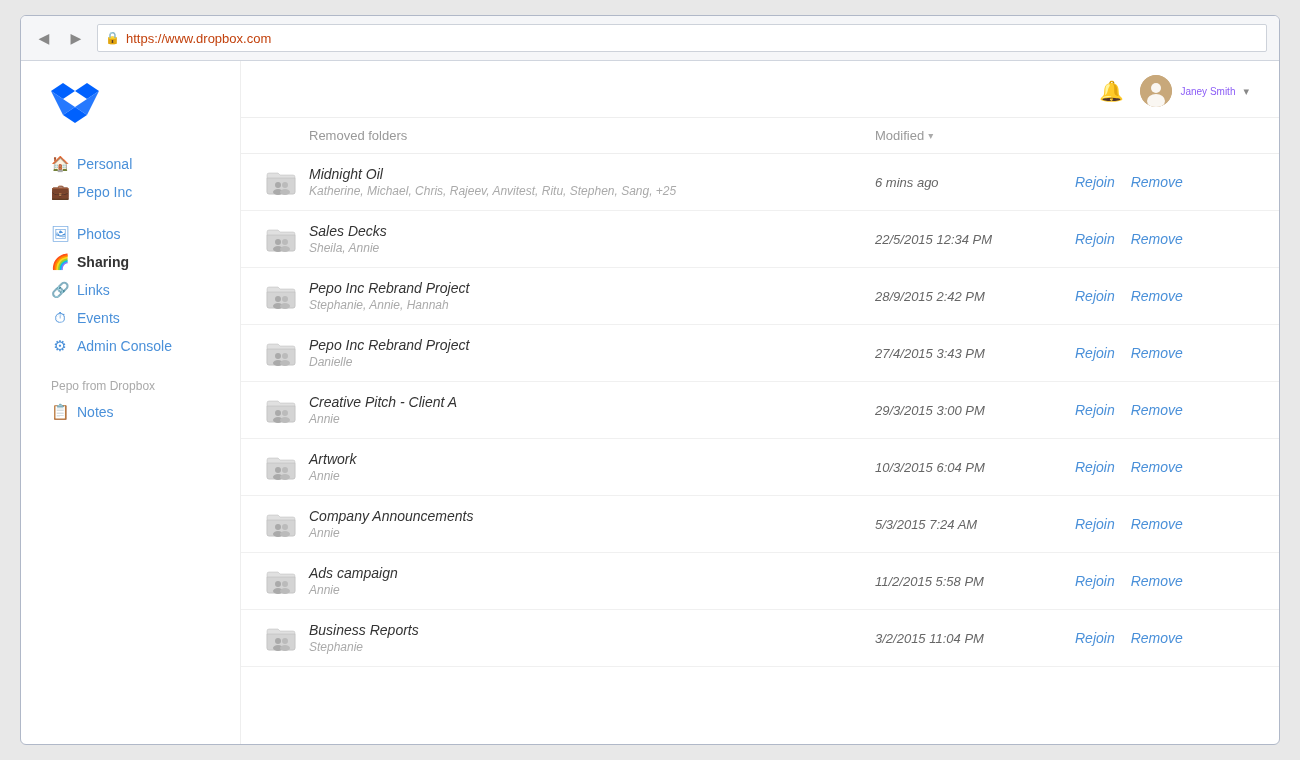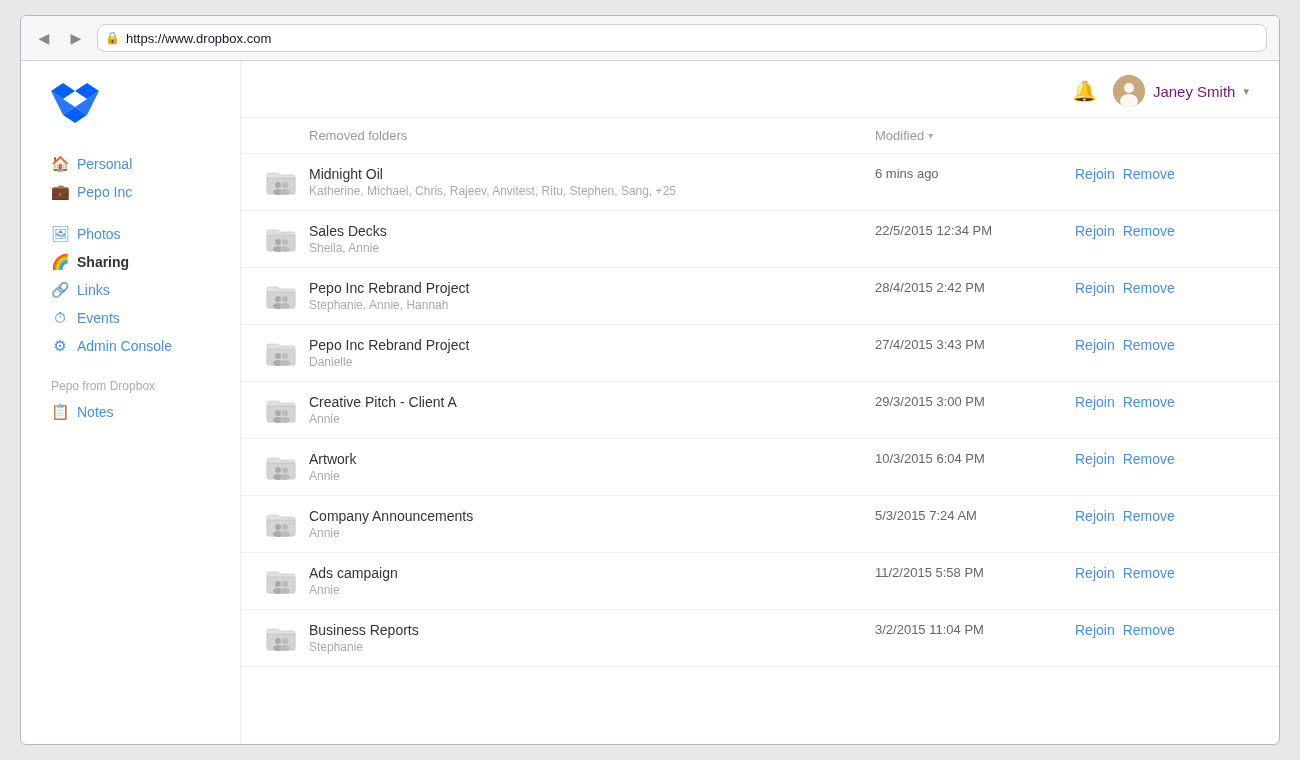--- a/index.html
+++ b/index.html
@@ -38,24 +38,24 @@
       color: #888;
       font-size: 14px;
       display: flex;
       align-items: center;
       justify-content: center;
     }
     .browser-address-bar {
       flex: 1;
       height: 28px;
       border: 1px solid #cdd2da;
-      border-radius: 8px;
+      border-radius: 2px;
       padding: 0 10px 0 28px;
       font-size: 13px;
-      color: #0f172a;
+      color: #c2410c;
       background: #fff;
       position: relative;
     }
     .address-bar-wrap {
       flex: 1;
       position: relative;
       display: flex;
       align-items: center;
     }
     .lock-icon {
@@ -99,22 +99,22 @@
       background: #c8a87a;
       display: flex;
       align-items: center;
       justify-content: center;
       font-size: 13px;
       color: #fff;
       overflow: hidden;
     }
     .user-avatar svg { width: 32px; height: 32px; }
     .user-name {
-      font-size: 15px;
-      color: #701a75;
+      font-size: 10px;
+      color: #8b5cf6;
     }
     .chevron-down {
       font-size: 11px;
       color: #888;
     }
     
     .sidebar {
       width: 220px;
       min-width: 220px;
       padding: 20px 0 20px 30px;
@@ -171,23 +171,25 @@
       border-bottom: 1px solid #eee;
       color: #999;
       font-size: 13px;
     }
     .col-folder { flex: 1; }
     .col-modified { width: 200px; display: flex; align-items: center; gap: 4px; text-align: center; }
     .col-actions { width: 180px; }
     .sort-arrow { font-size: 10px; color: #aaa; }
     .folder-row {
       display: flex;
+      align-items: center;
       padding: 12px 24px;
       border-bottom: 1px solid #f0f0f0;
       font-size: 14px;
+      font-style: italic;
     }
     .folder-icon-col {
       width: 44px;
       min-width: 44px;
       display: flex;
       align-items: center;
     }
     .folder-info { flex: 1; }
     .folder-name {
       font-size: 14px;
@@ -200,21 +202,21 @@
       color: #aaa;
     }
     .col-modified-val {
       width: 200px;
       font-size: 13px;
       color: #666;
     }
     .col-actions-val {
       width: 180px;
       display: flex;
-      gap: 8px;
+      gap: 16px;
     }
     .action-link {
       color: #4a90d9;
       font-size: 14px;
       cursor: pointer;
       text-decoration: none;
     }
     
     .shared-folder-icon {
       width: 32px;
@@ -381,21 +383,21 @@
           <circle cx="13" cy="17" r="3" fill="#aaa"></circle>
           <ellipse cx="13" cy="24" rx="5" ry="3" fill="#aaa"></ellipse>
           <circle cx="20" cy="17" r="3" fill="#bbb"></circle>
           <ellipse cx="20" cy="24" rx="5" ry="3" fill="#bbb"></ellipse>
         </svg>
       </div>
       <div class="folder-info">
         <div class="folder-name">Pepo Inc Rebrand Project</div>
         <div class="folder-members">Stephanie, Annie, Hannah</div>
       </div>
-      <div class="col-modified-val">28/4/2015 2:42 PM</div>
+      <div class="col-modified-val">28/9/2015 2:42 PM</div>
       <div class="col-actions-val">
         <a class="action-link">Rejoin</a>
         <a class="action-link">Remove</a>
       </div>
     </div>
           <div class="folder-row">
       <div class="folder-icon-col">
         <svg class="shared-folder-icon" viewBox="0 0 32 28" xmlns="http://www.w3.org/2000/svg">
 
           <path d="M2 7 Q2 5 4 5 L13 5 L15 7 L28 7 Q30 7 30 9 L30 24 Q30 26 28 26 L4 26 Q2 26 2 24 Z" fill="#e0e0e0" stroke="#bbb" stroke-width="0.5"></path>

